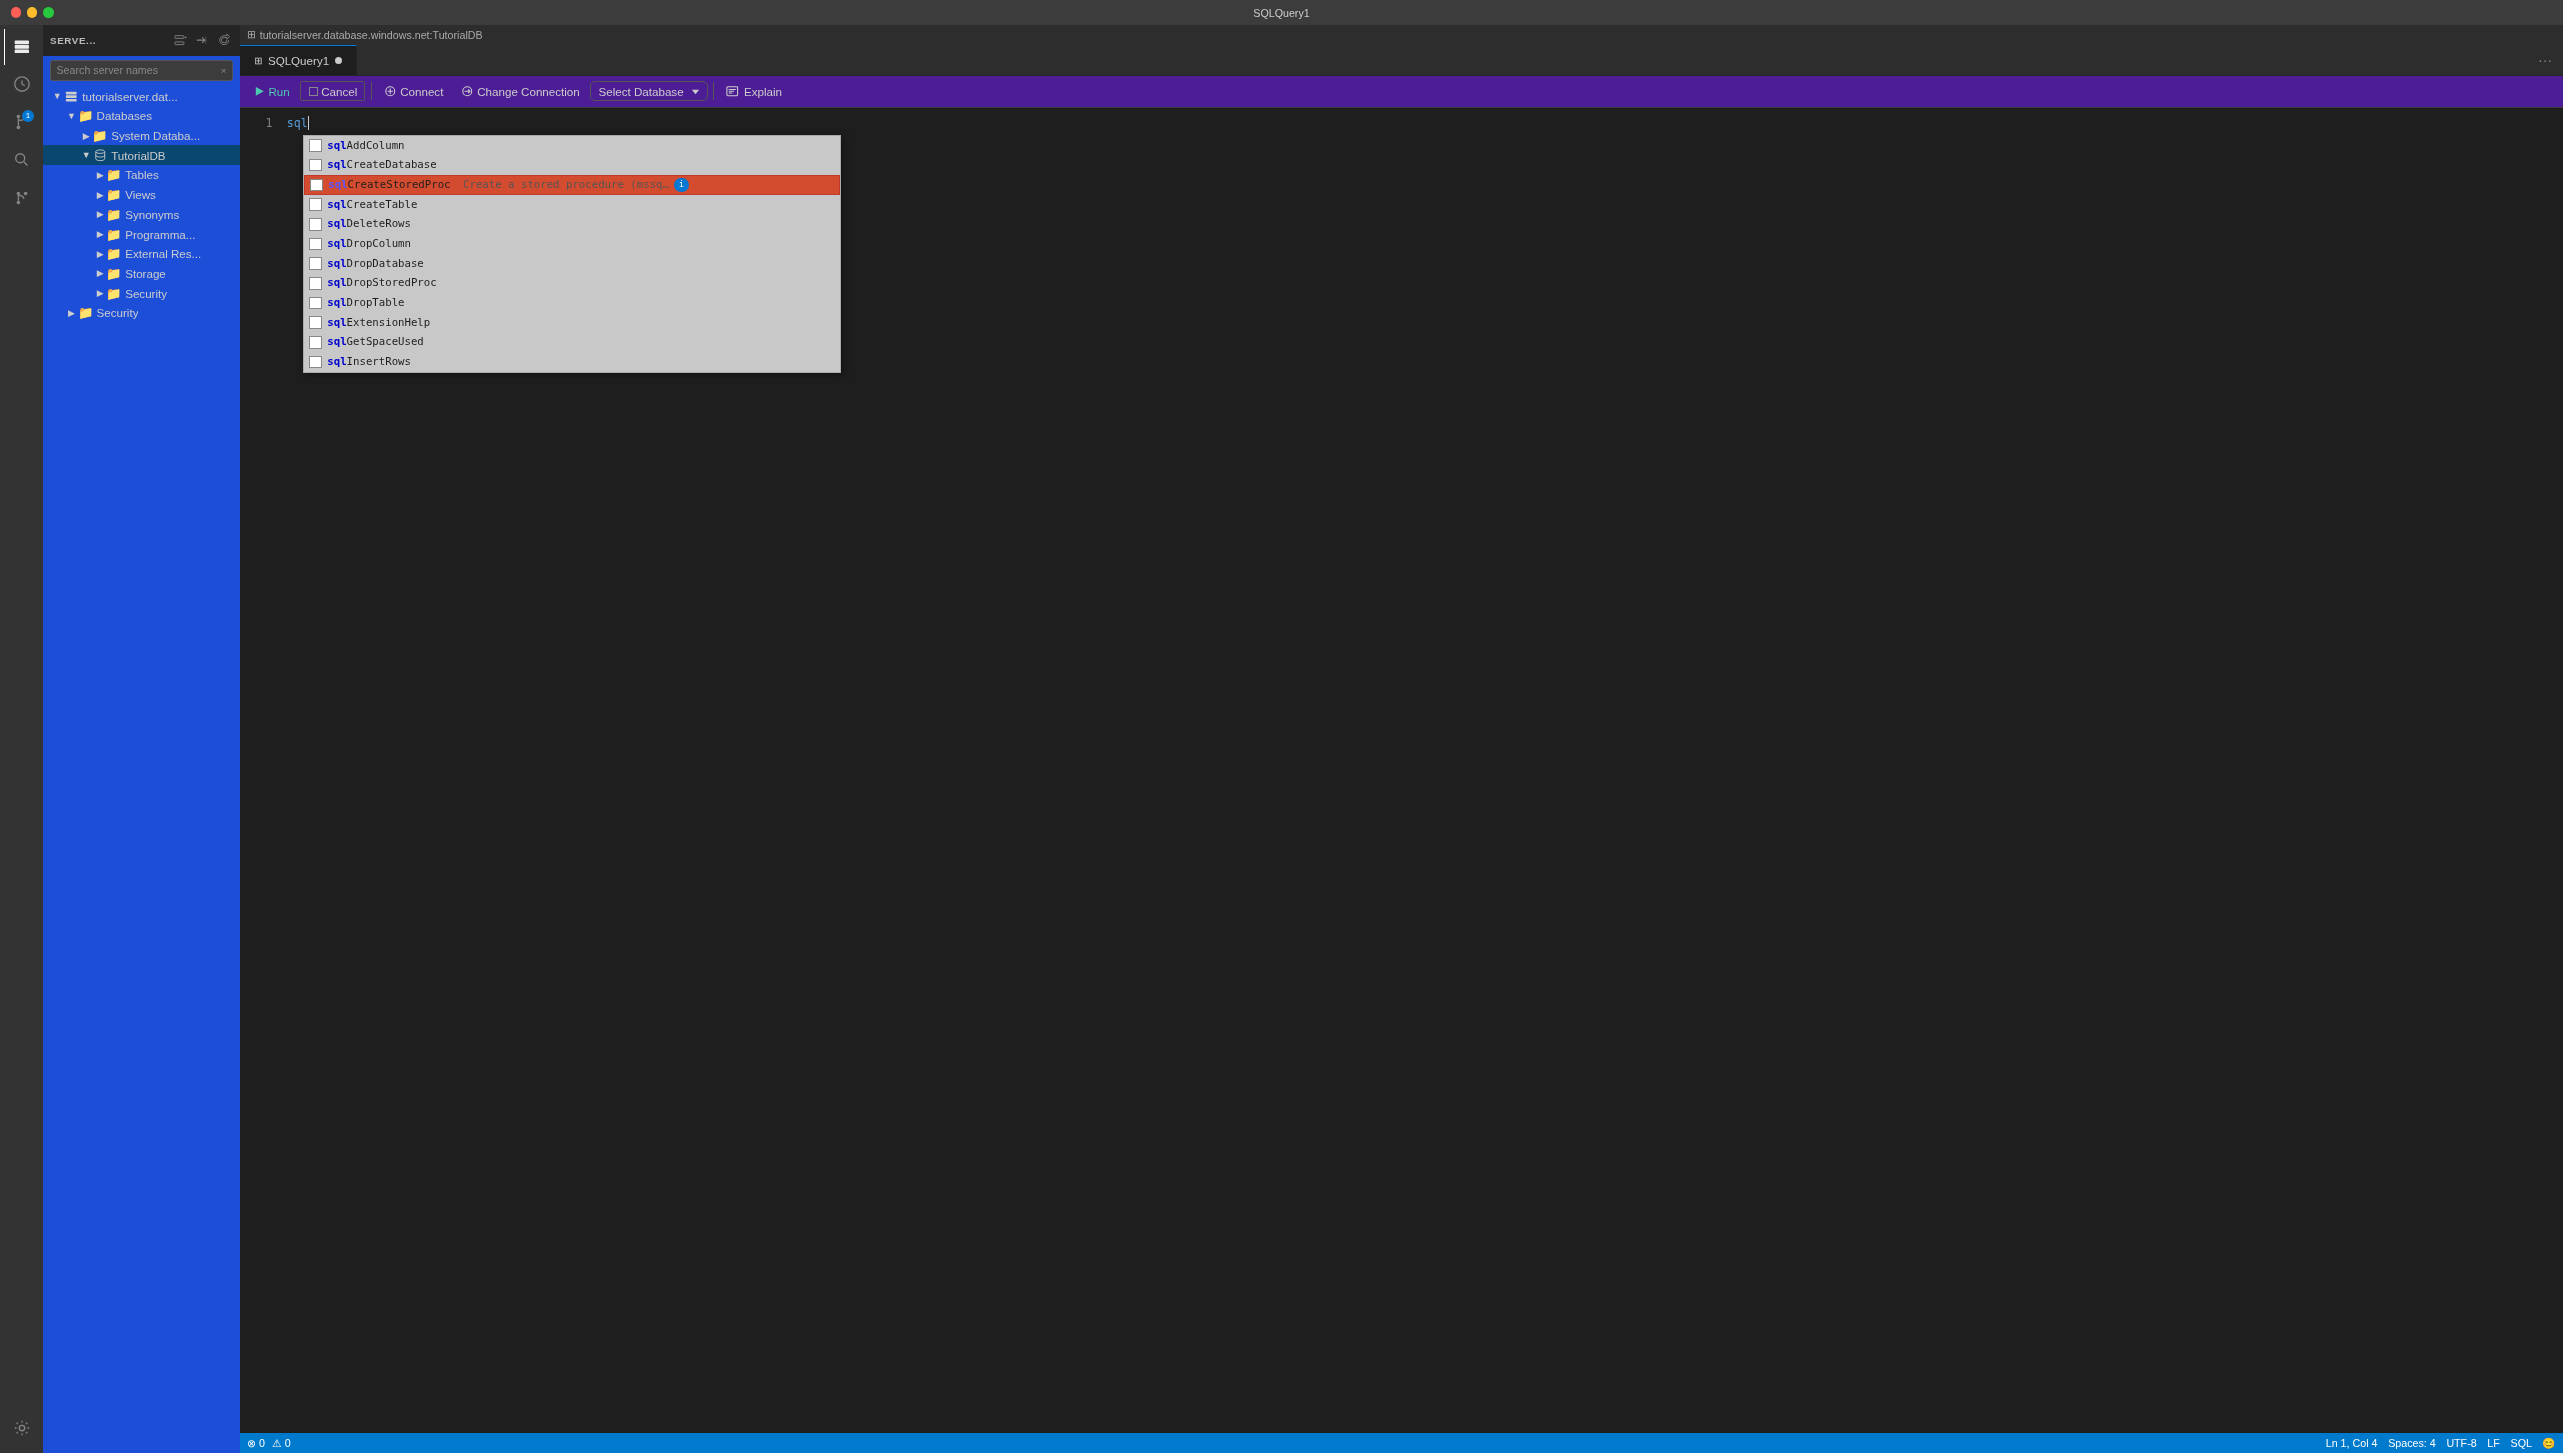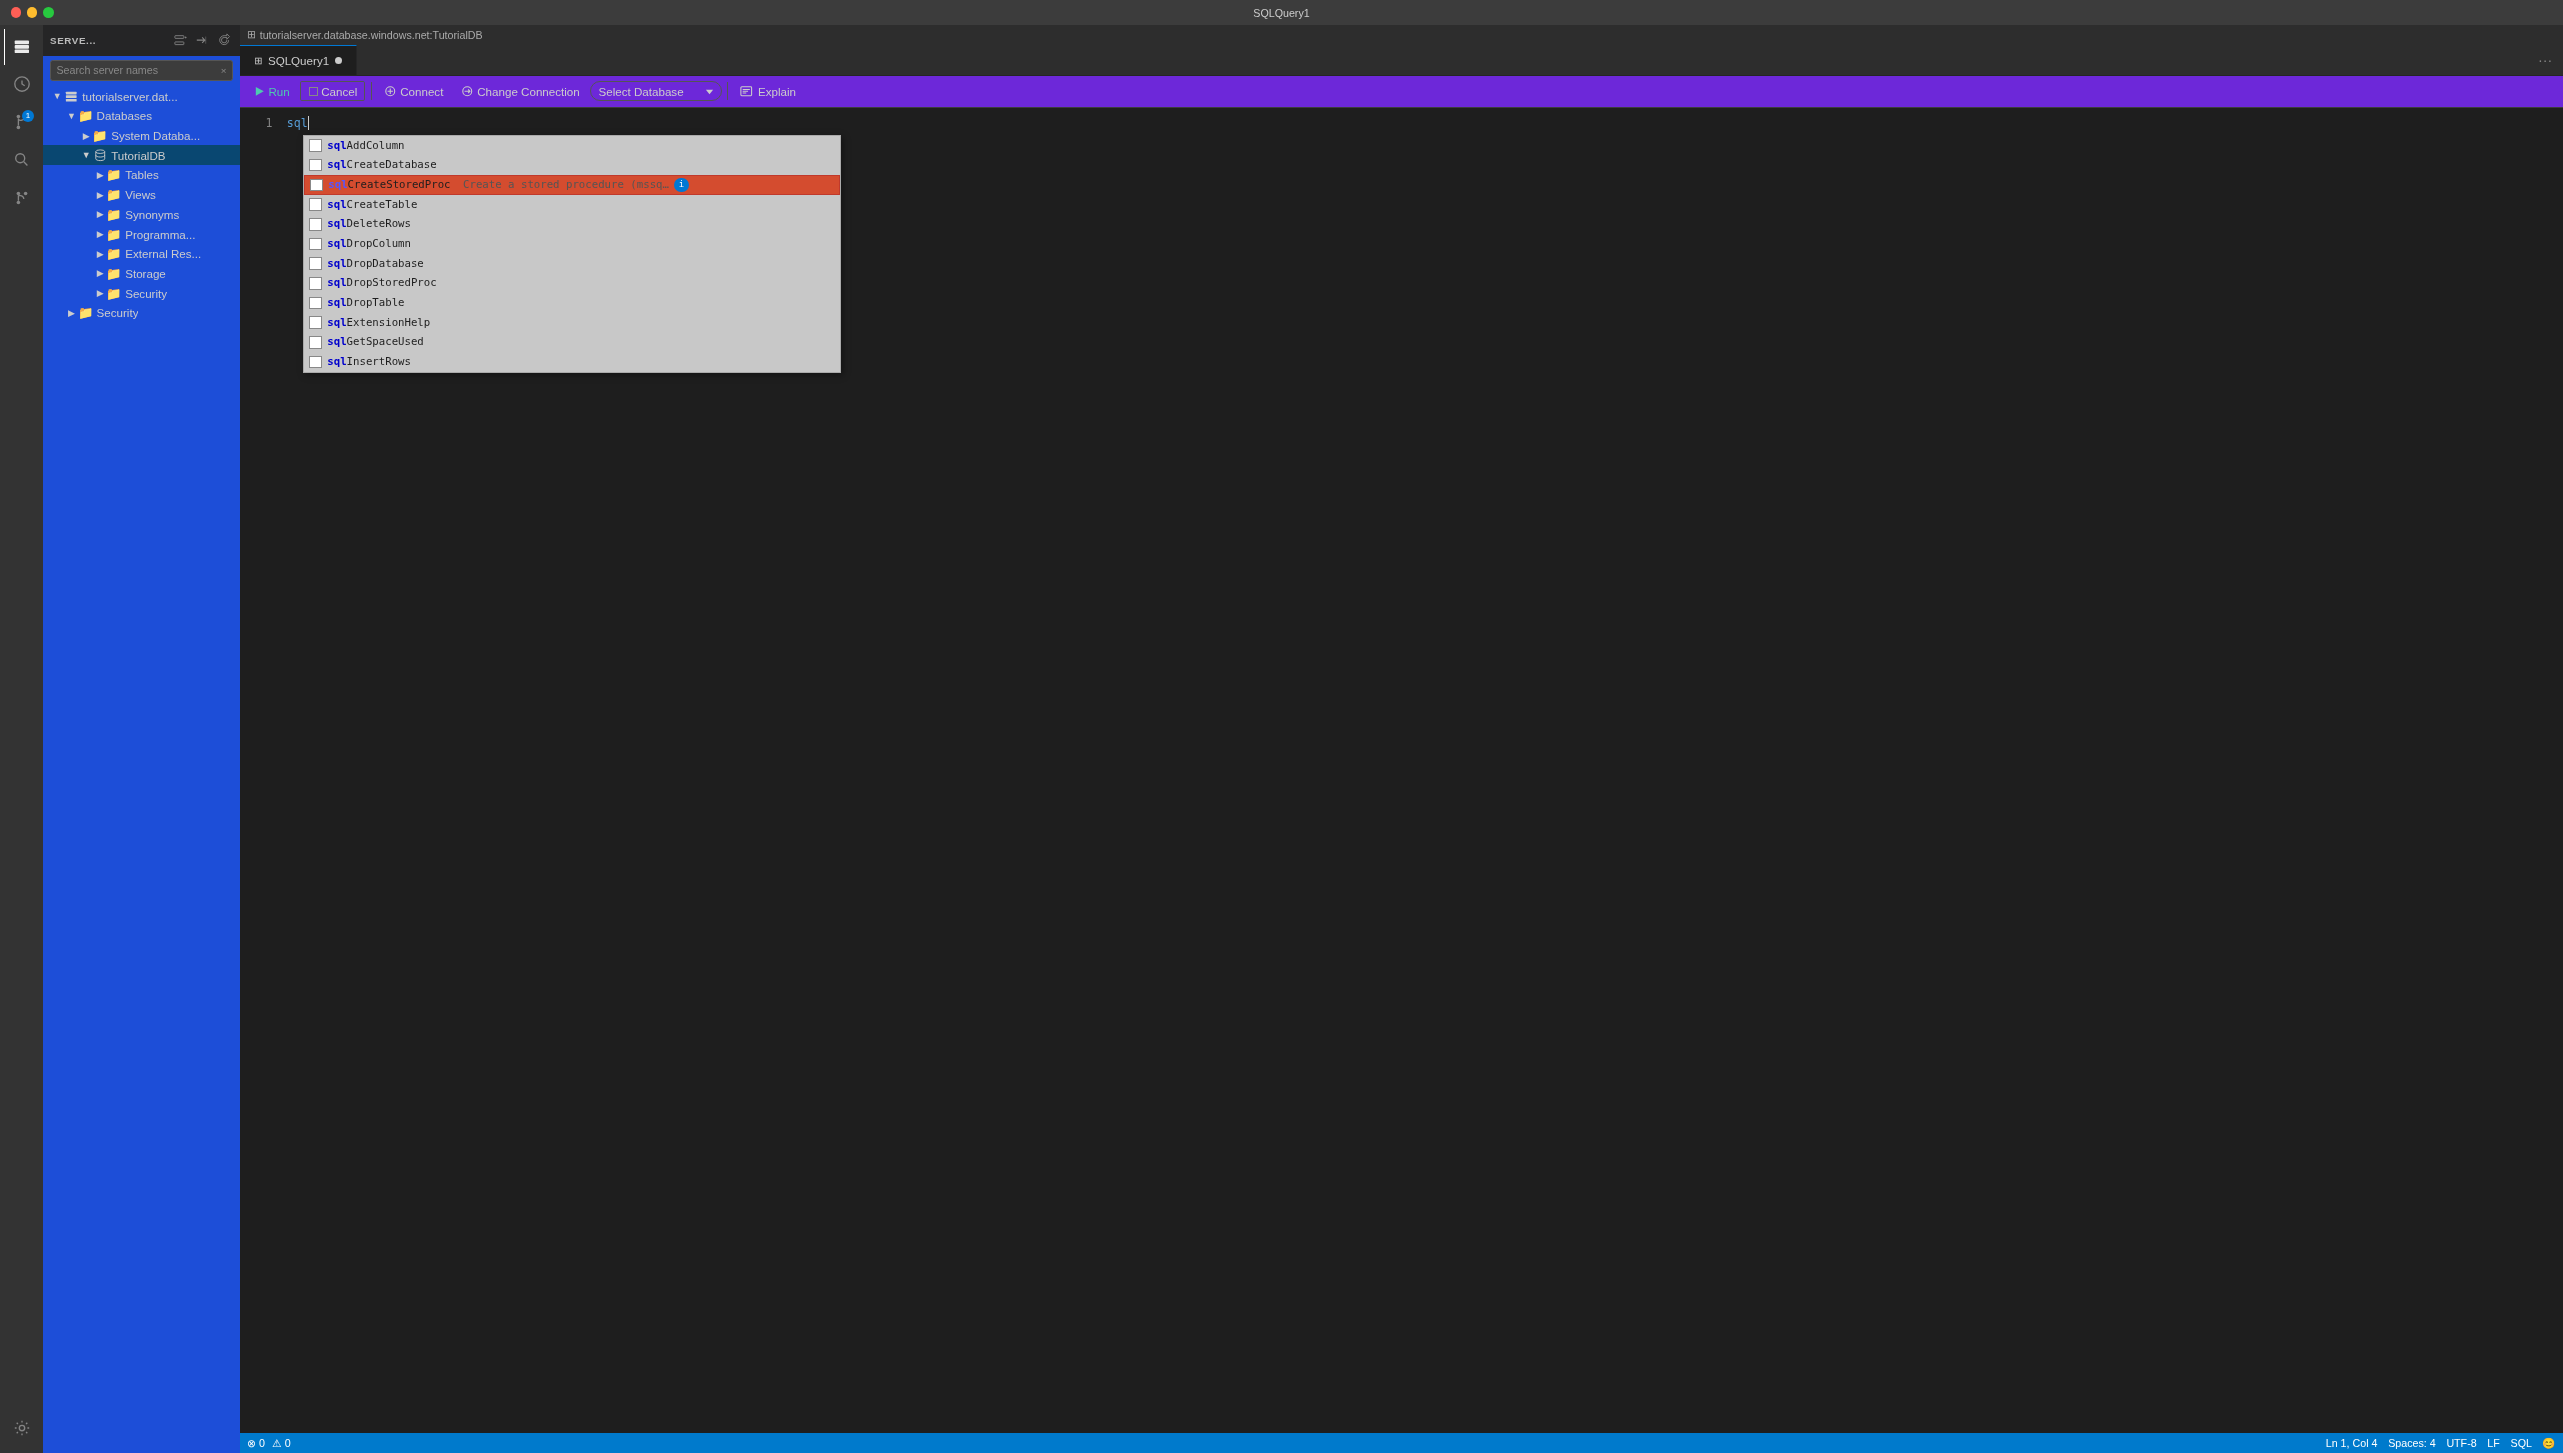--- a/index.html
+++ b/index.html
@@ -231,21 +231,21 @@
       margin-left: auto;
       padding: 0 10.7px;
       color: #858585;
       cursor: pointer;
       font-size: 14.3px;
     }
 
     
     .toolbar {
       height: 32px;
-      background: #6d28d9;
+      background: #4c1d95;
       display: flex;
       align-items: center;
       padding: 0 7.1px;
       gap: 3.6px;
       border-bottom: 0.9px solid #3c3c3c;
       flex-shrink: 0;
     }
     .toolbar-btn {
       display: flex;
       align-items: center;
@@ -267,24 +267,24 @@
     }
     .toolbar-separator {
       width: 0.9px;
       height: 18px;
       background: #555;
       margin: 0 1.8px;
     }
     .select-db {
       display: flex;
       align-items: center;
-      gap: 21px;
+      gap: 7px;
       padding: 2.7px 7.1px;
       border: 0.9px solid #555;
-      border-radius: 10px;
+      border-radius: 5px;
       cursor: pointer;
       color: #cccccc;
       font-size: 11.6px;
       background: transparent;
       min-width: 116px;
     }
     .explain-btn {
       display: flex;
       gap: 5px;
       padding: 2.7px 7.1px;

